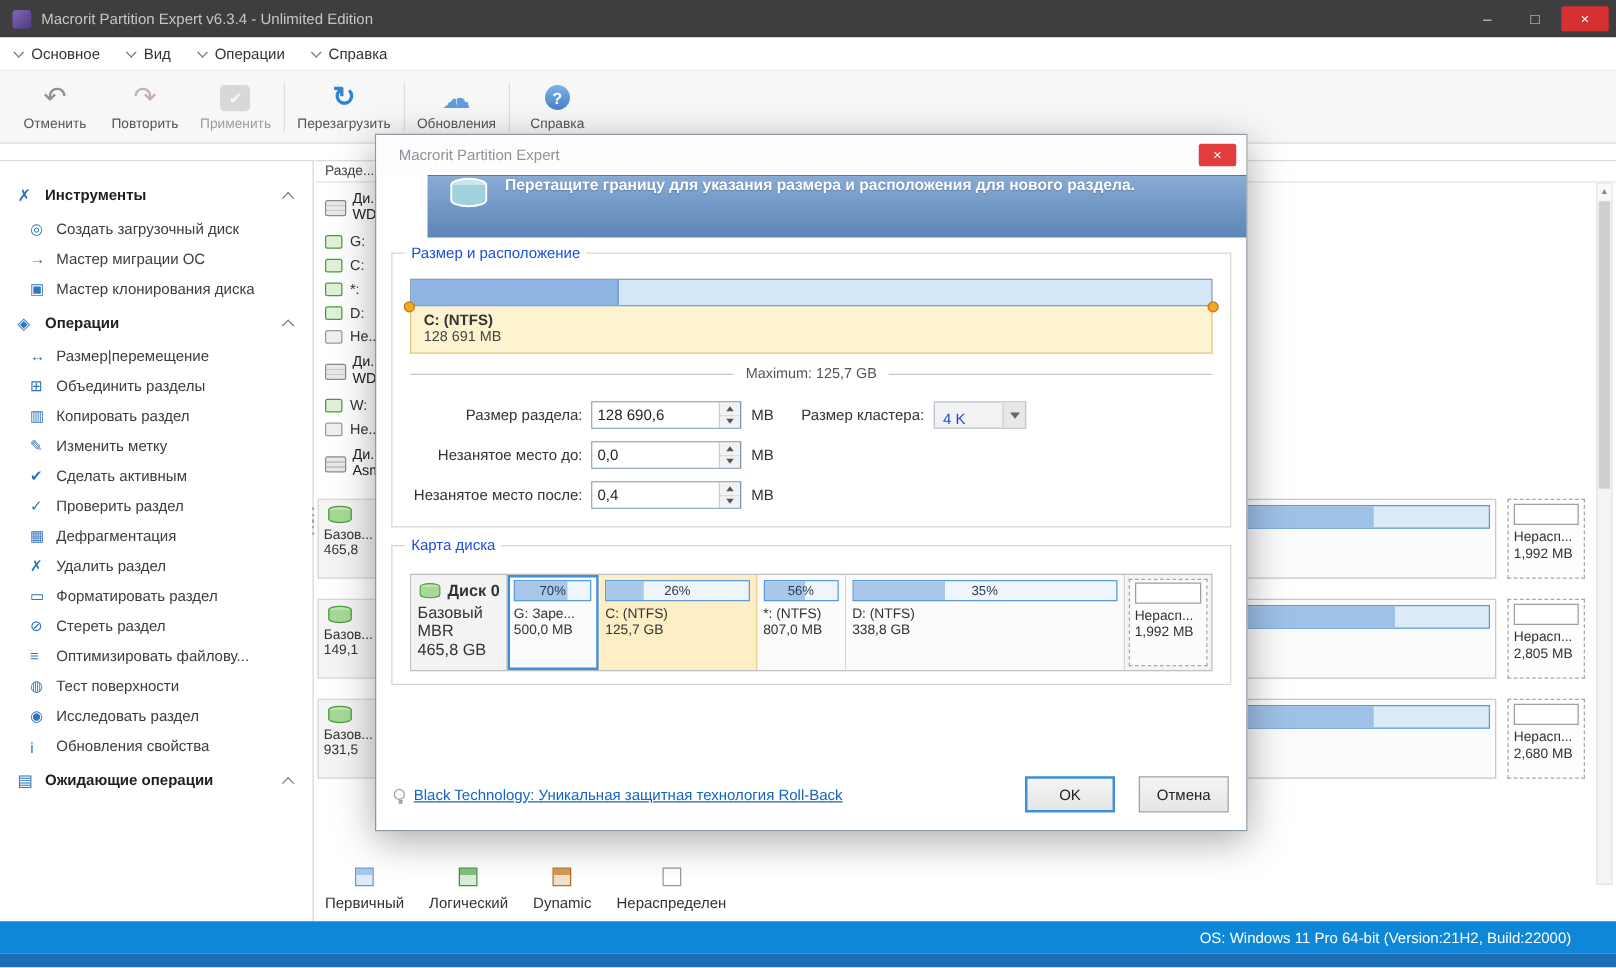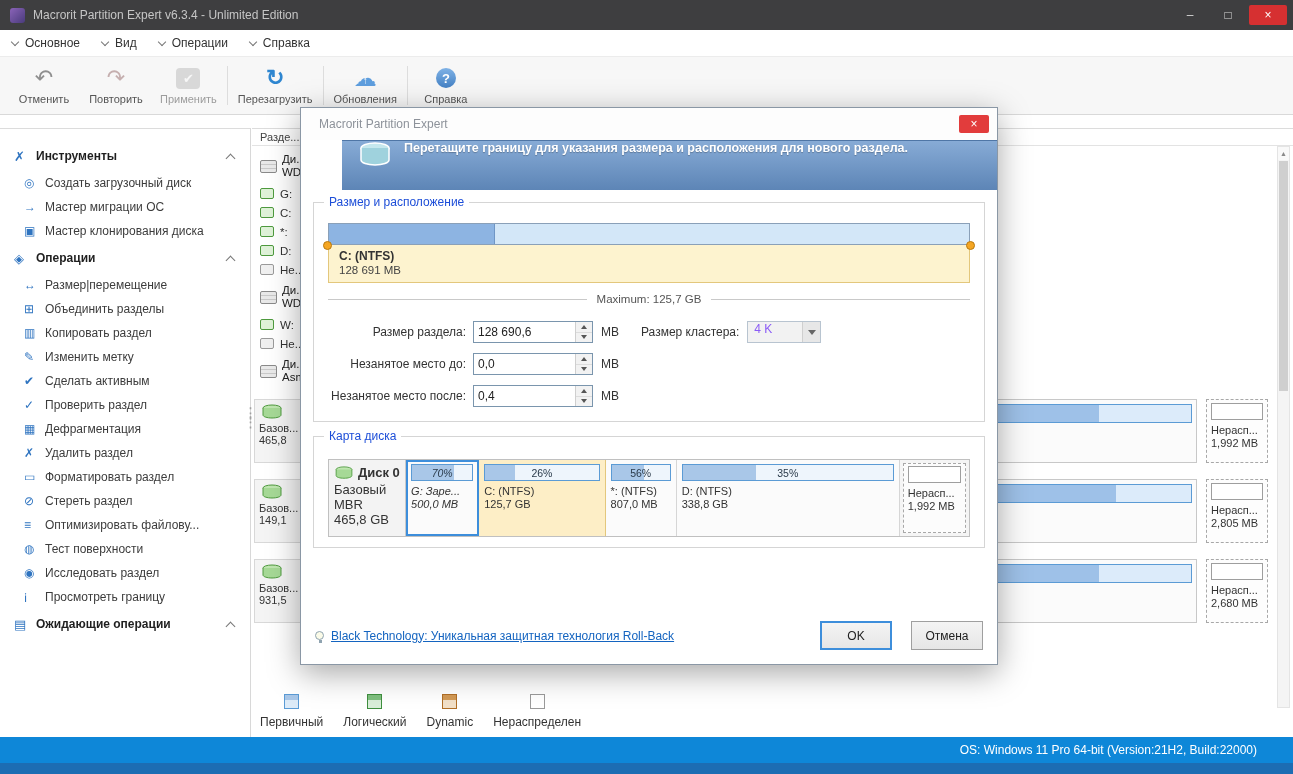--- a/index.html
+++ b/index.html
@@ -112,34 +112,34 @@
   .f-label { width:142px; text-align:right; margin-right:7px; color:#333; }
   .spinbox { width:120px; height:22px; border:1px solid #7a95ad; background:#fff; display:flex; }
   .spinbox input { flex:1; min-width:0; border:none; outline:none; padding:0 4px; font:12px "Liberation Sans",sans-serif; color:#222; }
   .spin-btns { width:17px; border-left:1px solid #cfcfcf; display:flex; flex-direction:column; }
   .spin-b { flex:1; background:#f2f2f2; display:flex; align-items:center; justify-content:center; cursor:pointer; }
   .spin-b + .spin-b { border-top:1px solid #dcdcdc; }
   .tri-up { width:0; height:0; border-left:3px solid transparent; border-right:3px solid transparent; border-bottom:4px solid #555; }
   .tri-dn { width:0; height:0; border-left:3px solid transparent; border-right:3px solid transparent; border-top:4px solid #555; }
   .unit { margin-left:8px; width:26px; color:#333; }
   .f-label2 { margin-left:14px; margin-right:8px; color:#333; }
-  .select { width:74px; height:22px; border:1px solid #b8c4d0; background:#f2f2f2; color:#8b5cf6; display:flex; align-items:flex-start; padding-left:6px; }
+  .select { width:74px; height:22px; border:1px solid #b8c4d0; background:#f2f2f2; color:#1d4ed8; display:flex; align-items:flex-end; padding-left:6px; }
   .dd-btn { margin-left:auto; width:18px; align-self:stretch; background:#e7e7e7; border-left:1px solid #cfcfcf; display:flex; align-items:center; justify-content:center; }
   .tri-dn2 { width:0; height:0; border-left:4px solid transparent; border-right:4px solid transparent; border-top:5px solid #666; }
 
   .dmap { border:1px solid #c0c0c0; background:#f5f5f5; display:flex; height:78px; margin:6px 4px 0; }
   .dmap-disk { width:78px; border-right:1px solid #c9c9c9; padding:5px 5px; font-size:13px; color:#333; background:#f3f3f3; }
   .dd-top { display:flex; align-items:center; gap:4px; font-weight:bold; margin-bottom:2px; }
   .dmap-part { position:relative; border-right:1px solid #d6d6d6; background:#fbfbfb; padding:4px 5px; font-size:11px; color:#333; }
   .p-bar { height:17px; border:1px solid #5b9bd5; background:#eef5fc; position:relative; margin-bottom:3px; }
   .p-fill { position:absolute; left:0; top:0; bottom:0; background:#a9c7e8; }
   .p-pct { position:absolute; inset:0; display:flex; align-items:center; justify-content:center; font-size:10.5px; color:#2a3a4a; }
   .p-name { line-height:14px; }
   .p-size { line-height:13px; }
-  .dmap-part.sel { outline:2px solid #3d8edb; outline-offset:-2px;font-style:italic; }
+  .dmap-part.sel { outline:2px solid #3d8edb; outline-offset:-2px; }
   .dmap-part.cur { background:#fdeec6; border-right-color:#e3c77c; }
   .dmap-part.un { border:1px dashed #a8a8a8; margin:3px; padding:2px 4px; background:#fcfcfc; }
   .dmap-part.un .p-bar { border-color:#9e9e9e; background:#fff; }
 
   .dlg-footer { position:absolute; left:14px; right:14px; bottom:14px; display:flex; align-items:center; justify-content:space-between; }
   .link-row { display:flex; align-items:center; gap:7px; }
   .bulb { width:9px; height:9px; border:1px solid #8fa3b0; border-radius:50%; background:#fbfbe8; position:relative; flex:none; }
   .bulb:after { content:""; position:absolute; left:2.5px; bottom:-4px; width:3px; height:3px; background:#8fa3b0; }
   .blink { color:#1464c0; text-decoration:underline; cursor:pointer; font-size:12px; }
   .btns { display:flex; gap:19px; }
@@ -286,21 +286,21 @@
   <div class="side-item">
       <span class="it-ico">◍</span>
       <span>Тест поверхности</span>
     </div>
   <div class="side-item">
       <span class="it-ico">◉</span>
       <span>Исследовать раздел</span>
     </div>
   <div class="side-item">
       <span class="it-ico">ℹ</span>
-      <span>Просмотреть границу</span>
+      <span>Обновления свойства</span>
     </div>
 
   <div class="side-section">
     <span class="sec-ico">▤</span>
     <span>Ожидающие операции</span>
     <span class="chv-up"></span>
   </div>
 </div>
 <div class="splitter-grip">⋮<br>⋮</div>
 

